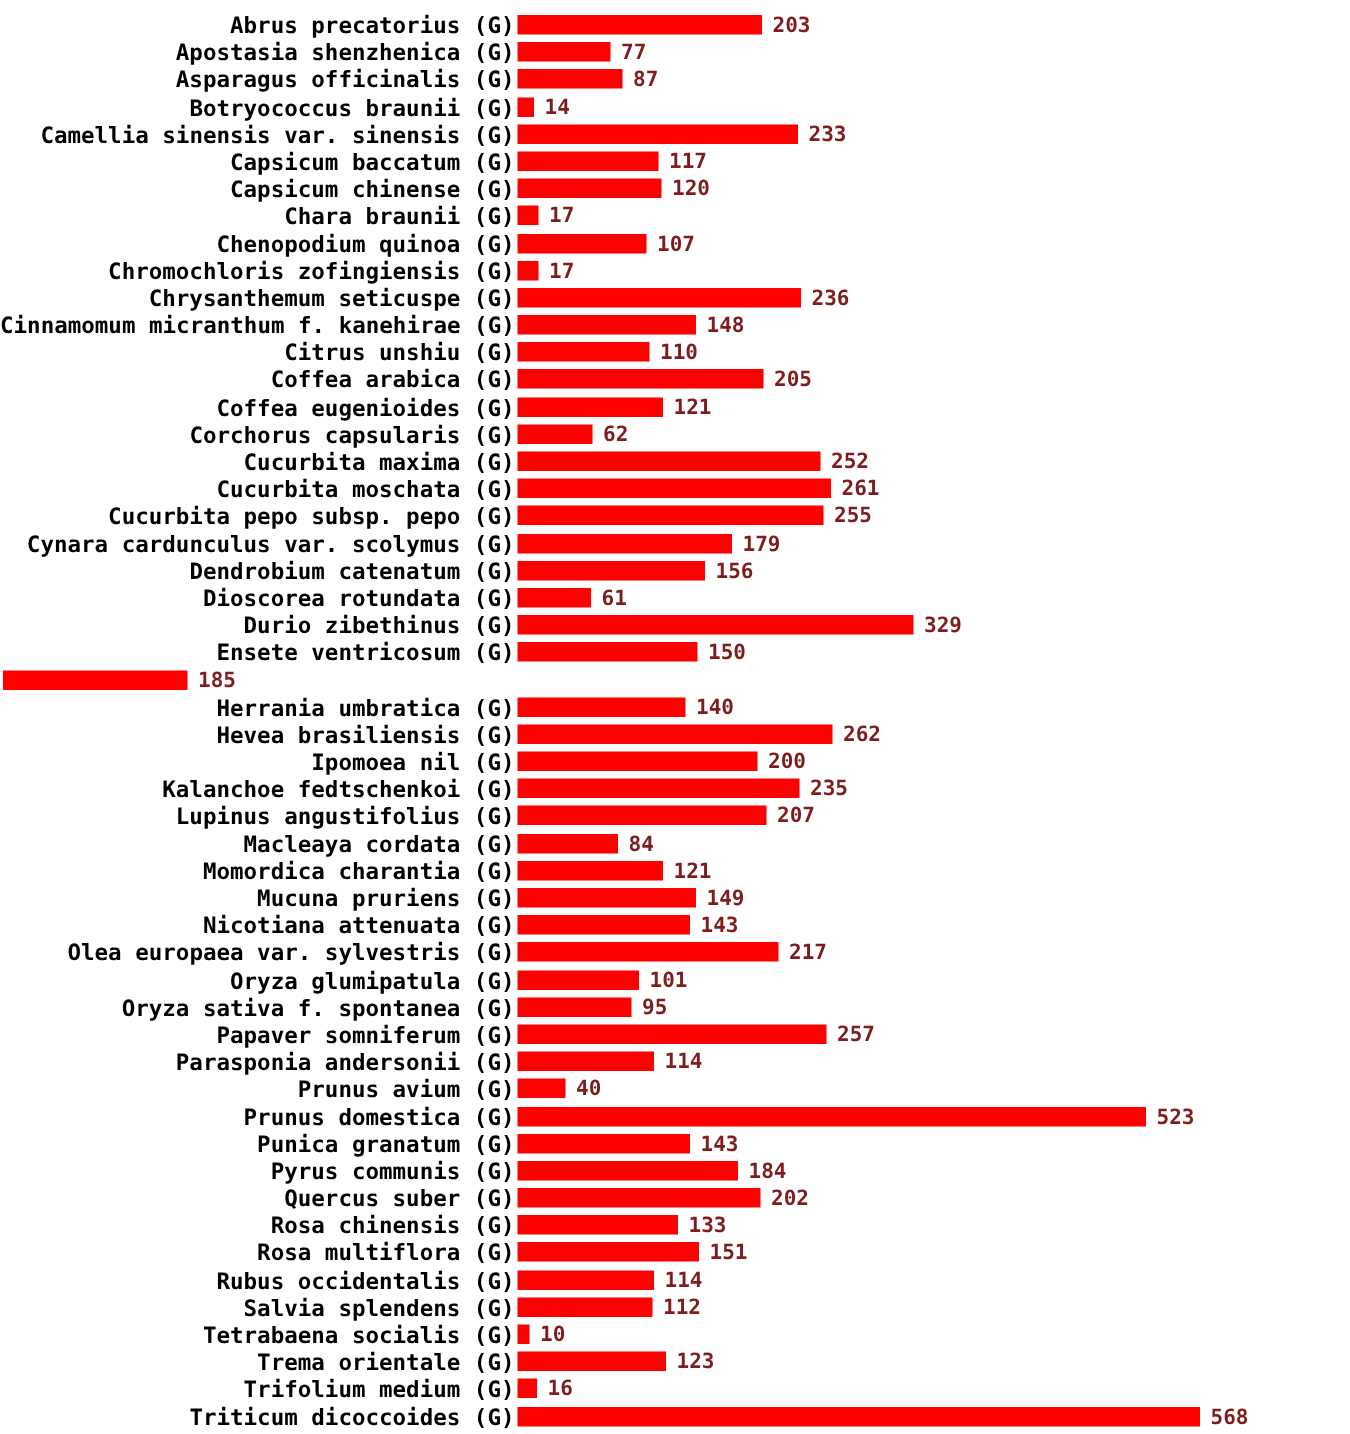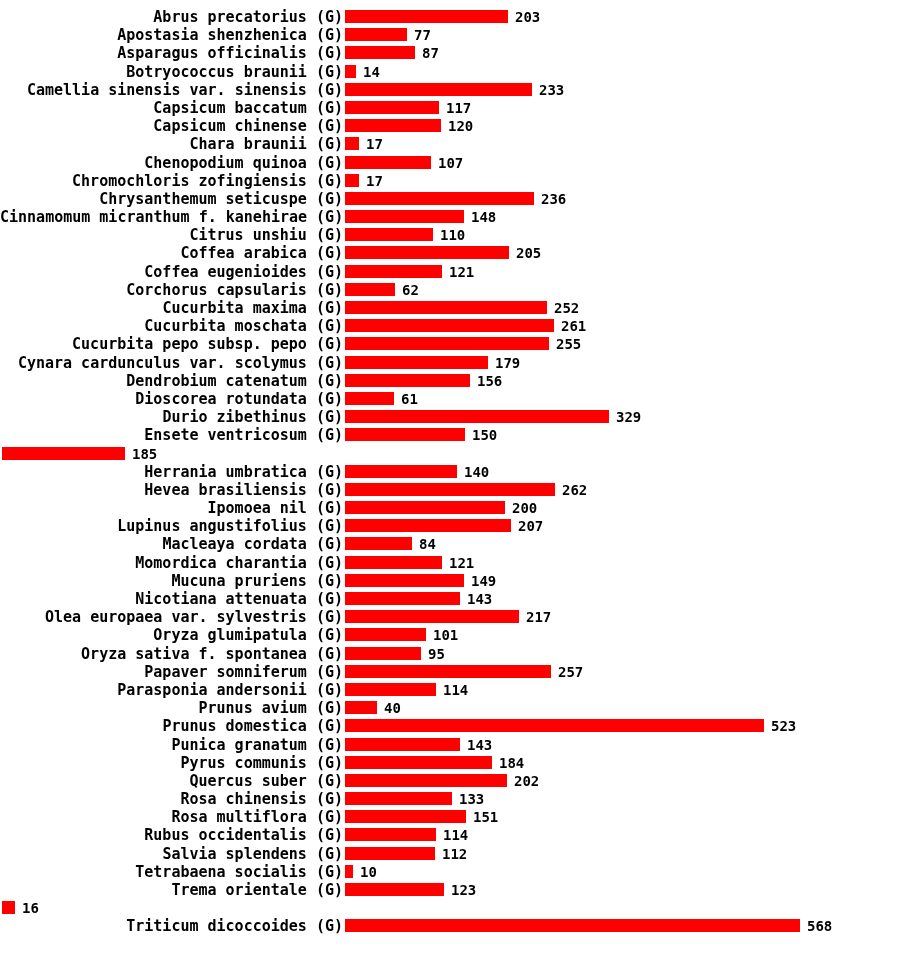--- a/index.html
+++ b/index.html
@@ -33,21 +33,21 @@
   }
   .bar {
     height: 13px;
     margin-left: 2px;
     flex: 0 0 auto;
   }
   .val-label {
     margin-left: 7px;
     font-size: 14px;
     font-weight: bold;
-    color: #000000;
+    color: #7f1d1d;
     line-height: 1;
   }
 </style>
 </head>
 <body>
 
 <div class="chart" id="chart">
     <div class="row">
       <span class="cat-label">Abrus precatorius (G)</span>
       <div class="bar" style="width: 163px; background: rgb(255, 0, 0);"></div>
@@ -181,20 +181,25 @@
       <span class="cat-label">Hevea brasiliensis (G)</span>
       <div class="bar" style="width: 210px; background: rgb(255, 0, 0);"></div>
       <span class="val-label">262</span>
     </div>
     <div class="row">
       <span class="cat-label">Ipomoea nil (G)</span>
       <div class="bar" style="width: 160px; background: rgb(255, 0, 0);"></div>
       <span class="val-label">200</span>
     </div>
     <div class="row">
+      <span class="cat-label">Kalanchoe fedtschenkoi (G)</span>
+      <div class="bar" style="width: 188px; background: rgb(255, 0, 0);"></div>
+      <span class="val-label">235</span>
+    </div>
+    <div class="row">
       <span class="cat-label">Lupinus angustifolius (G)</span>
       <div class="bar" style="width: 166px; background: rgb(255, 0, 0);"></div>
       <span class="val-label">207</span>
     </div>
     <div class="row">
       <span class="cat-label">Macleaya cordata (G)</span>
       <div class="bar" style="width: 67px; background: rgb(255, 0, 0);"></div>
       <span class="val-label">84</span>
     </div>
     <div class="row">
@@ -286,20 +291,21 @@
       <span class="cat-label">Tetrabaena socialis (G)</span>
       <div class="bar" style="width: 8px; background: rgb(255, 0, 0);"></div>
       <span class="val-label">10</span>
     </div>
     <div class="row">
       <span class="cat-label">Trema orientale (G)</span>
       <div class="bar" style="width: 99px; background: rgb(255, 0, 0);"></div>
       <span class="val-label">123</span>
     </div>
     <div class="row">
+      <span class="cat-label">Trifolium medium (G)</span>
       <div class="bar" style="width: 13px; background: rgb(255, 0, 0);"></div>
       <span class="val-label">16</span>
     </div>
     <div class="row">
       <span class="cat-label">Triticum dicoccoides (G)</span>
       <div class="bar" style="width: 455px; background: rgb(255, 0, 0);"></div>
       <span class="val-label">568</span>
     </div>
   </div>
 

